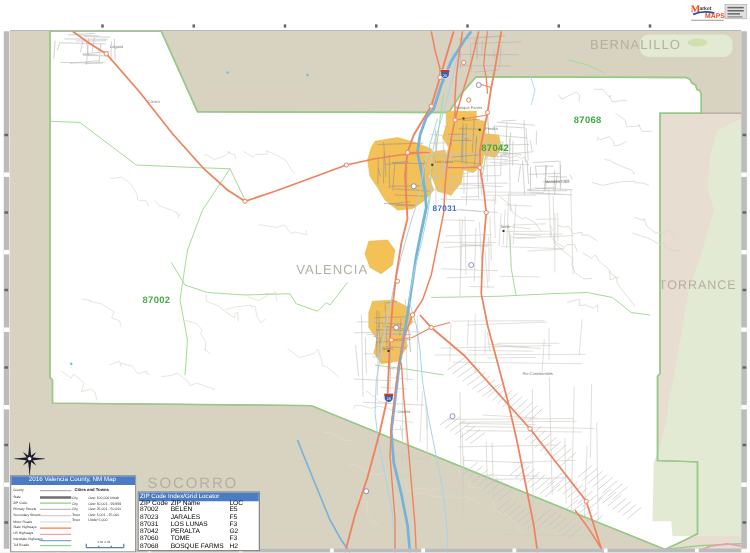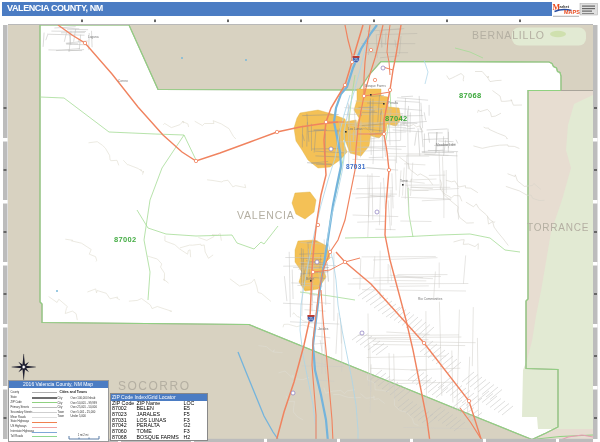--- a/index.html
+++ b/index.html
@@ -597,21 +597,20 @@
 <path d="M36.2,367.0 L23.7,365.5 L23.7,368.5 Z" fill="#1b1b2e"></path>
 <path d="M23.7,380.0 L25.2,367.0 L22.2,367.0 Z" fill="#1b1b2e"></path>
 <path d="M11.2,367.0 L23.7,368.5 L23.7,365.5 Z" fill="#1b1b2e"></path>
 <path d="M23.699999999999996,353.5 L22.2,367.0 L25.2,367.0 Z" fill="#1b1b2e"></path>
 <path d="M29.003300858899106,372.3033008588991 L24.760660171779822,365.93933982822017 L22.639339828220177,368.06066017177983 Z" fill="#1b1b2e"></path>
 <path d="M18.396699141100893,372.3033008588991 L24.760660171779822,368.06066017177983 L22.639339828220177,365.93933982822017 Z" fill="#1b1b2e"></path>
 <path d="M18.396699141100893,361.6966991411009 L22.639339828220177,368.06066017177983 L24.760660171779822,365.93933982822017 Z" fill="#1b1b2e"></path>
 <path d="M29.003300858899102,361.6966991411009 L22.639339828220177,365.93933982822017 L24.760660171779822,368.06066017177983 Z" fill="#1b1b2e"></path>
 <circle cx="23.7" cy="367" r="1.7" fill="#fff" stroke="#1b1b2e" stroke-width="0.6"></circle>
 </svg>
-<div id="hdr">VALENCIA COUNTY, NM</div>
 <div id="logo"><svg width="46" height="17" viewBox="0 0 46 17">
 <rect x="0" y="0" width="46" height="17" fill="#fff"></rect>
 <text x="0.5" y="8.5" font-size="8" font-weight="bold" fill="#e8491d" font-family="Liberation Serif">M</text>
 <text x="7.5" y="7" font-size="4" font-weight="bold" fill="#333" font-family="Liberation Sans">arket</text>
 <path d="M2.5,10.5 q8,-3.5 17,-1" stroke="#2b4ea0" stroke-width="1.5" fill="none"></path>
 <text x="12" y="13" font-size="5.5" font-weight="bold" fill="#e8491d" font-family="Liberation Sans">MAPS</text>
 <rect x="1" y="14.8" width="26" height="0.8" fill="#999"></rect>
 <rect x="28" y="2.5" width="17.5" height="11.5" fill="#e0e0e0" stroke="#aaa" stroke-width="0.5"></rect>
 <rect x="30" y="4.5" width="13" height="1.2" fill="#666"></rect>
 <rect x="30" y="7" width="13" height="1.2" fill="#666"></rect>

